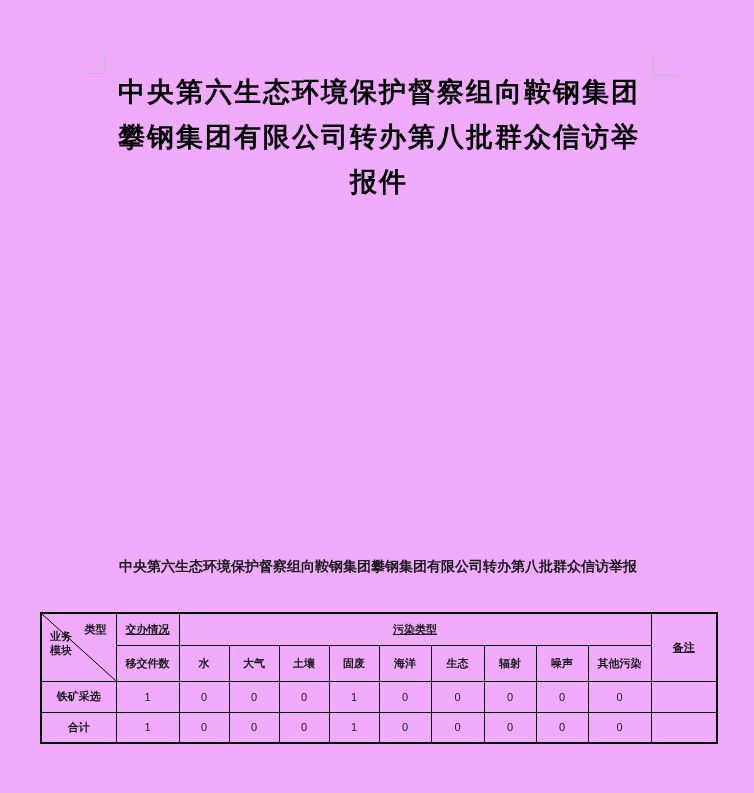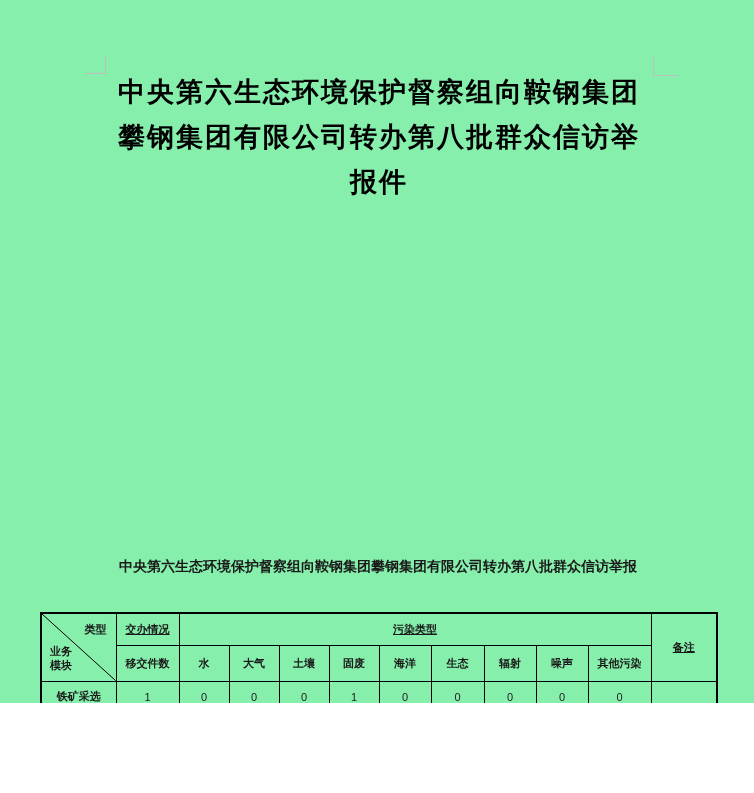--- a/index.html
+++ b/index.html
@@ -3,22 +3,22 @@
 <meta charset="utf-8">
 <style>
   html, body {
     margin: 0;
     padding: 0;
     background: #ffffff;
   }
   .page {
     position: relative;
     width: 754px;
-    height: 703px;
-    background: #86efac;
+    height: 793px;
+    background: #f0abfc;
     overflow: hidden;
     font-family: "Liberation Serif", "DejaVu Serif", serif;
     color: #000000;
   }
   
   .crop-mark {
     position: absolute;
     width: 20px;
     height: 18px;
   }
@@ -118,21 +118,21 @@
     display: block;
   }
   .corner-label-tr {
     position: absolute;
     top: 8px;
     right: 9px;
     font-weight: bold;
   }
   .corner-label-bl {
     position: absolute;
-    bottom: 9px;
+    bottom: 24px;
     left: 8px;
     font-weight: bold;
     white-space: pre-line;
     text-align: center;
     line-height: 14px;
   }
 </style>
 </head>
 <body>
 

